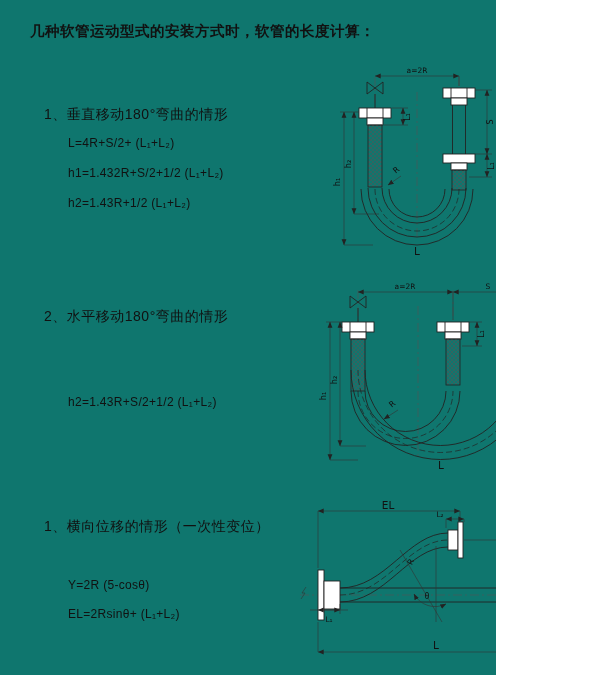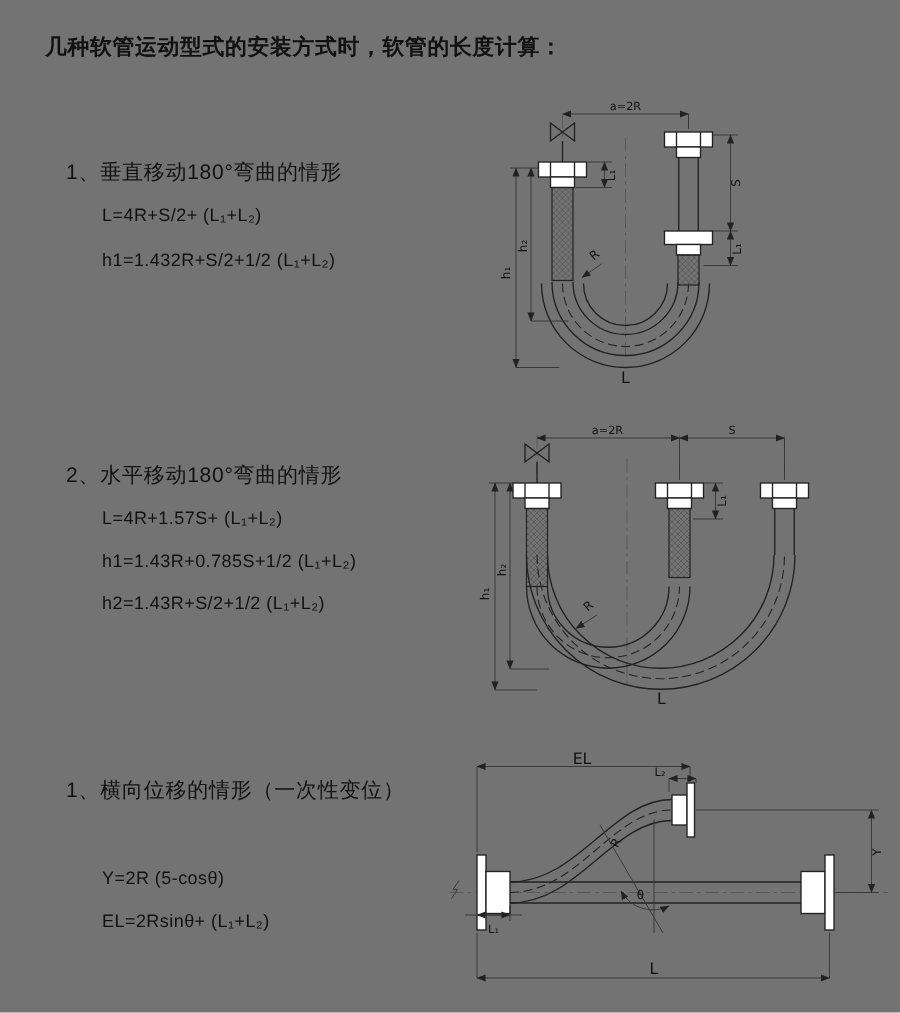--- a/index.html
+++ b/index.html
@@ -1,16 +1,16 @@
 <!DOCTYPE html>
 <html><head>
 <meta charset="utf-8">
 <style>
   html,body{margin:0;padding:0;background:#fff;}
-  .page{position:relative;width:600px;height:675px;background:#737373;overflow:hidden;
+  .page{position:relative;width:496px;height:675px;background:#0f766e;overflow:hidden;
         font-family:"Liberation Sans",sans-serif;color:#111;}
   .title{position:absolute;left:30px;top:22px;font-size:14.5px;font-weight:bold;letter-spacing:0.5px;}
   .h{position:absolute;font-size:14px;font-weight:normal;letter-spacing:0.5px;white-space:nowrap;}
   .f{position:absolute;font-size:12px;font-weight:500;letter-spacing:0.3px;white-space:nowrap;}
   svg.diag{position:absolute;}
   .dr{stroke:#222;stroke-width:0.9;fill:none;}
   .drf{stroke:#222;stroke-width:0.9;fill:#fff;}
   .cl{stroke:#555;stroke-width:0.6;fill:none;stroke-dasharray:9 3 2 3;}
   .dm{stroke:#333;stroke-width:0.6;fill:none;}
   .dsh{stroke:#222;stroke-width:0.7;fill:none;stroke-dasharray:6 3;}
@@ -21,24 +21,23 @@
 </head>
 <body>
 
 <div class="page">
 
   <div class="title">几种软管运动型式的安装方式时，软管的长度计算：</div>
 
   <div class="h" style="left:44px;top:106px">1、垂直移动180°弯曲的情形</div>
   <div class="f" style="left:68px;top:136px">L=4R+S/2+ (L₁+L₂)</div>
   <div class="f" style="left:68px;top:166px">h1=1.432R+S/2+1/2 (L₁+L₂)</div>
+  <div class="f" style="left:68px;top:196px">h2=1.43R+1/2 (L₁+L₂)</div>
 
   <div class="h" style="left:44px;top:308px">2、水平移动180°弯曲的情形</div>
-  <div class="f" style="left:68px;top:338px">L=4R+1.57S+ (L₁+L₂)</div>
-  <div class="f" style="left:68px;top:367px">h1=1.43R+0.785S+1/2 (L₁+L₂)</div>
   <div class="f" style="left:68px;top:395px">h2=1.43R+S/2+1/2 (L₁+L₂)</div>
 
   <div class="h" style="left:44px;top:518px">1、横向位移的情形（一次性变位）</div>
   <div class="f" style="left:68px;top:578px">Y=2R (5-cosθ)</div>
   <div class="f" style="left:68px;top:607px">EL=2Rsinθ+ (L₁+L₂)</div>
 
   <svg class="diag" style="left:313px;top:62px" width="285" height="198" viewBox="0 0 285 198">
     <defs>
       <pattern id="hx" width="4" height="4" patternUnits="userSpaceOnUse">
         <path d="M0,4 L4,0 M0,0 L4,4" stroke="#555" stroke-width="0.5"></path>

